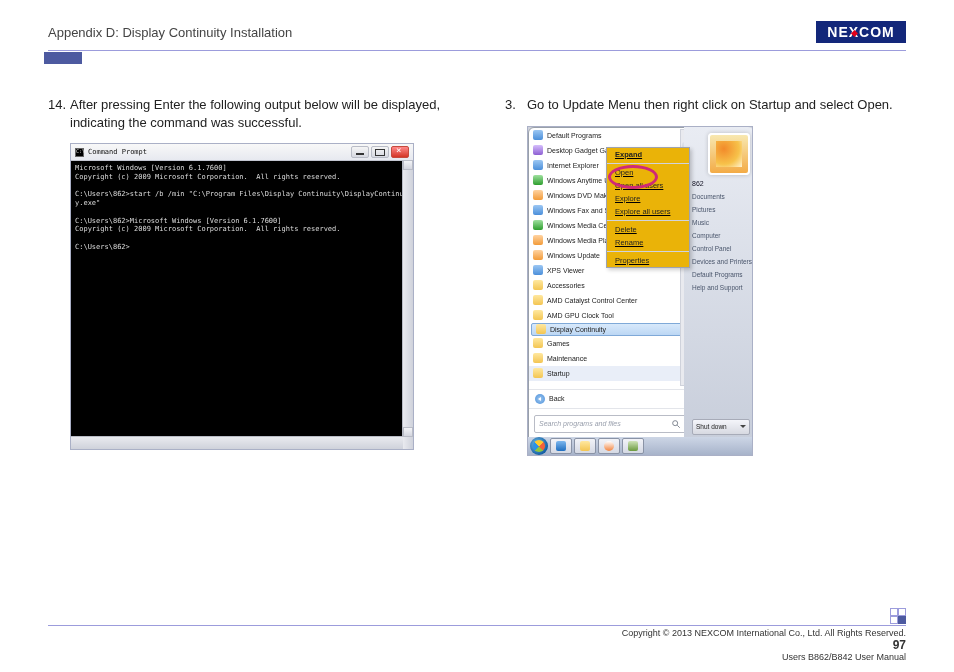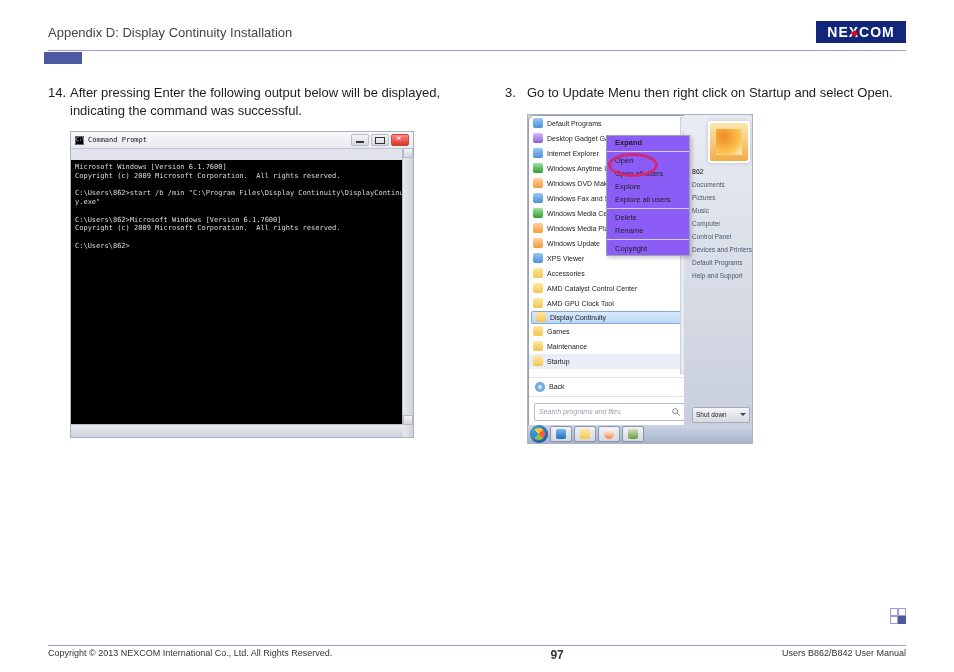--- a/index.html
+++ b/index.html
@@ -68,21 +68,21 @@
     margin-top: 1px;
     width: 38px;
     height: 12px;
     background: #4d5aa0;
     margin-left: -4px;
   }
   .content {
     flex: 1 0 auto;
     display: flex;
     gap: 56px;
-    margin-top: 20px;
+    margin-top: 32px;
   }
   .col {
     flex: 1 1 0;
     max-width: 420px;
   }
   .step-line {
     font-size: 13px;
     font-weight: 300;
     line-height: 1.35;
     color: #222;
@@ -108,21 +108,20 @@
   }
 
   
   .cmd-window {
     width: 100%;
     height: 100%;
     background: #e1e4ec;
     display: flex;
     flex-direction: column;
     font-family: Consolas, "Lucida Console", monospace;
-    gap: 11px;
   }
   .cmd-titlebar {
     height: 16px;
     background: linear-gradient(#f8f8f8, #e7e9f0);
     display: flex;
     align-items: center;
     border-bottom: 1px solid #c3c6d1;
     padding: 0 4px;
     font-size: 7px;
     color: #111;
@@ -308,25 +307,26 @@
     font-size:6.5px;color:#222;
     box-sizing:border-box;
   }
   .sm-shutdown .caret{width:0;height:0;border-left:3px solid transparent;border-right:3px solid transparent;border-top:3px solid #444;}
 
   
   .ctxmenu {
     position:absolute;
     left:78px; top:20px;
     width:82px;
-    background:#8b5cf6;
+    background:#eab308;
     border:1px solid #9ea3af;
     box-shadow:2px 2px 4px rgba(0,0,0,0.2);
     font-size:7.5px;
     z-index:3;
+    text-decoration:underline;
   }
   .ctx-item { padding:2px 8px; color:#222;}
   .ctx-item.bold{font-weight:700;}
   .ctx-sep{border-top:1px solid #d0d3dd;margin:2px 0;}
   .ctx-highlight {
     position:absolute;
     left:80px; top:38px;
     width:44px; height:18px;
     border:3px solid #cf2a77;
     border-radius:50%;
@@ -352,24 +352,25 @@
   .tb-btn .ico{width:10px;height:10px;border-radius:2px;}
 
   
   .footer-rule {
     border: none;
     height: 1px;
     background: #9c9cdc;
     margin: 0;
   }
   .footer-row{
-    display:flex;justify-content:space-between;align-items:flex-start;
+    display:flex;justify-content:space-between;align-items:flex-end;
     font-size:9px;color:#333;
     margin-top:2px;
     margin-bottom:10px;
+    flex-direction:column;
   }
   .footer-logo{
     font-family:Arial,sans-serif;
     font-weight:700;
     color:#13277a;
     font-size:15px;
     letter-spacing:1px;
     position:relative;
   }
   .footer-logo .x::before{
@@ -560,21 +561,21 @@
           <div class="ctx-item bold">Expand</div>
           <div class="ctx-sep"></div>
           <div class="ctx-item">Open</div>
           <div class="ctx-item">Open all users</div>
           <div class="ctx-item">Explore</div>
           <div class="ctx-item">Explore all users</div>
           <div class="ctx-sep"></div>
           <div class="ctx-item">Delete</div>
           <div class="ctx-item">Rename</div>
           <div class="ctx-sep"></div>
-          <div class="ctx-item">Copyright</div>
+          <div class="ctx-item">Properties</div>
         </div>
         <div class="ctx-highlight"></div>
 
         <div class="taskbar">
           <div class="tb-start"></div>
           <div class="tb-btn">
               <div class="ico" style="background:linear-gradient(#7db7ee,#1f6ec0);"></div>
             </div>
           <div class="tb-btn">
               <div class="ico sm-folder"></div>

